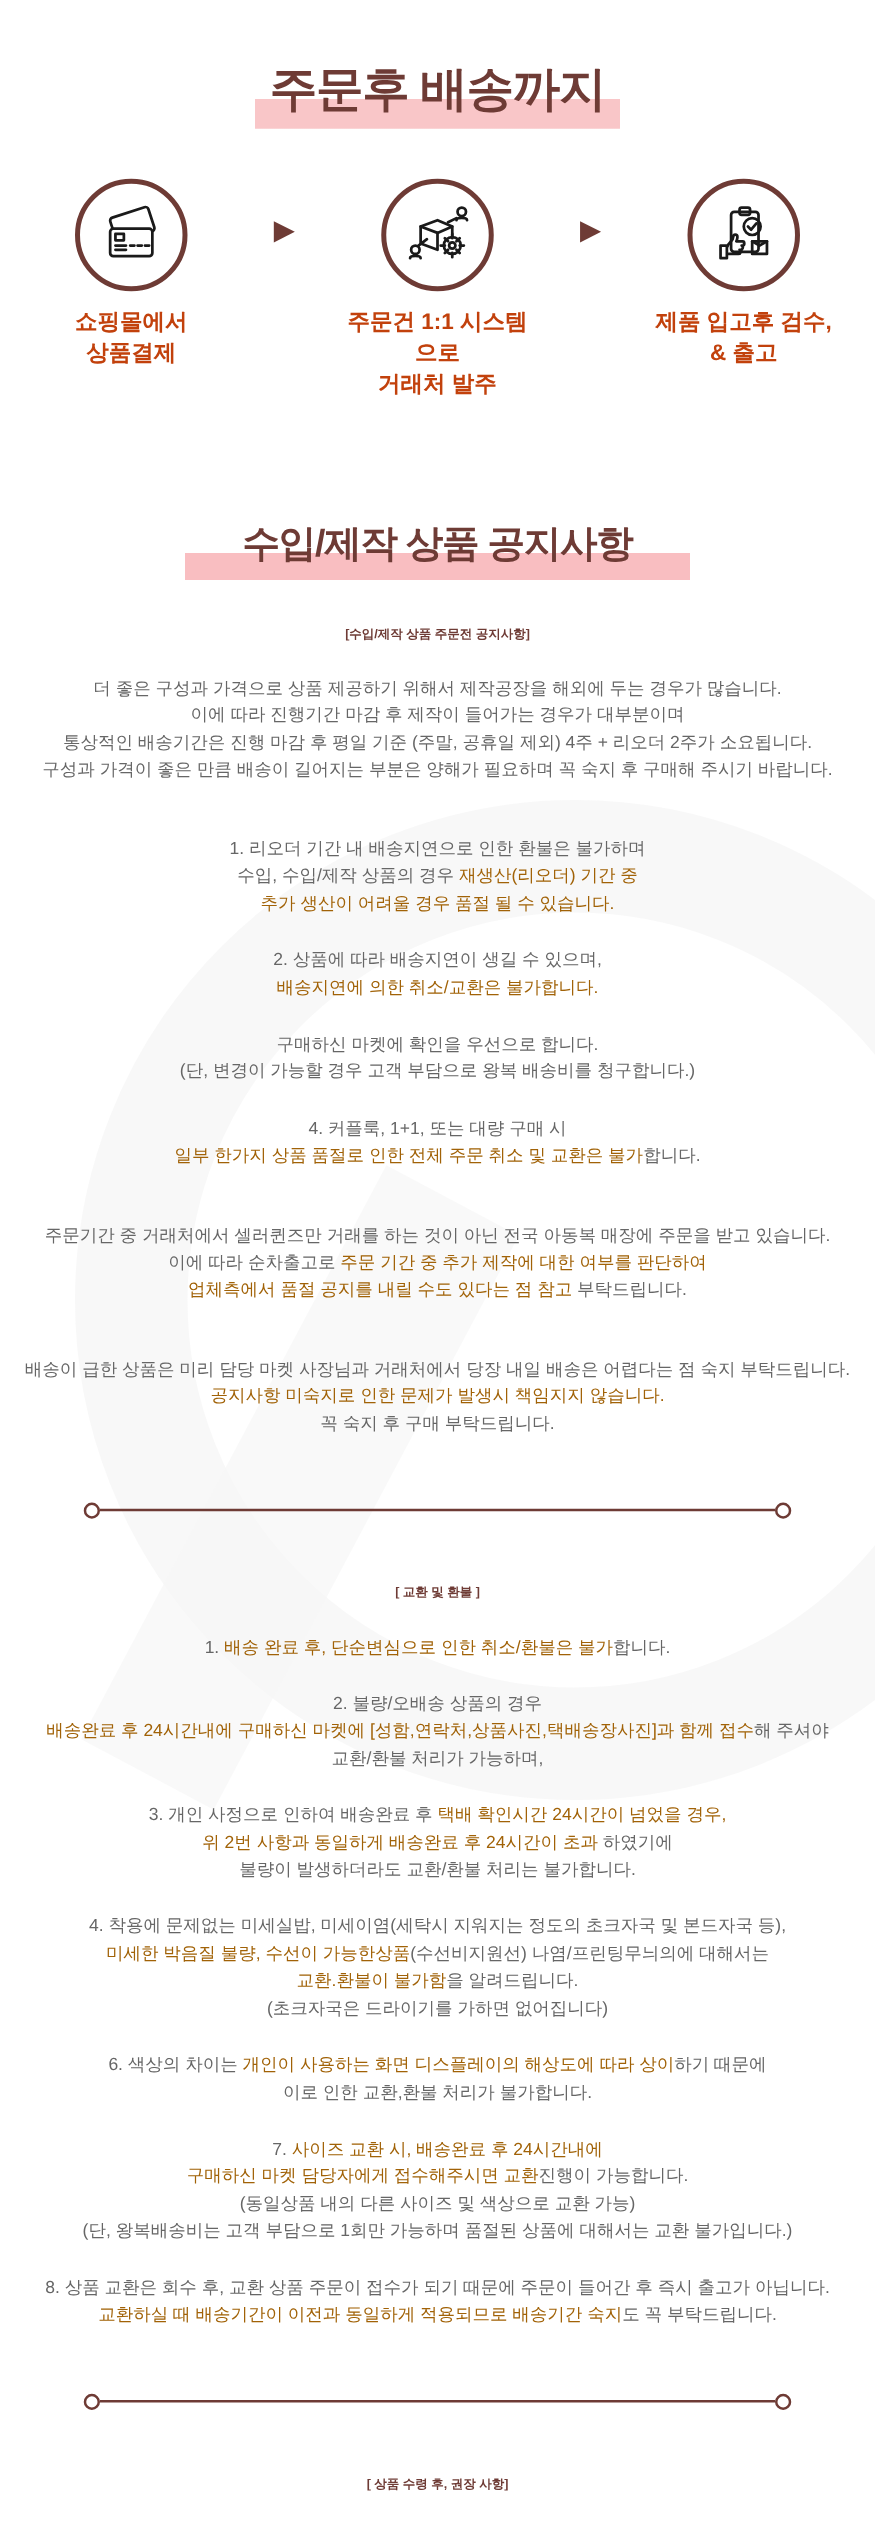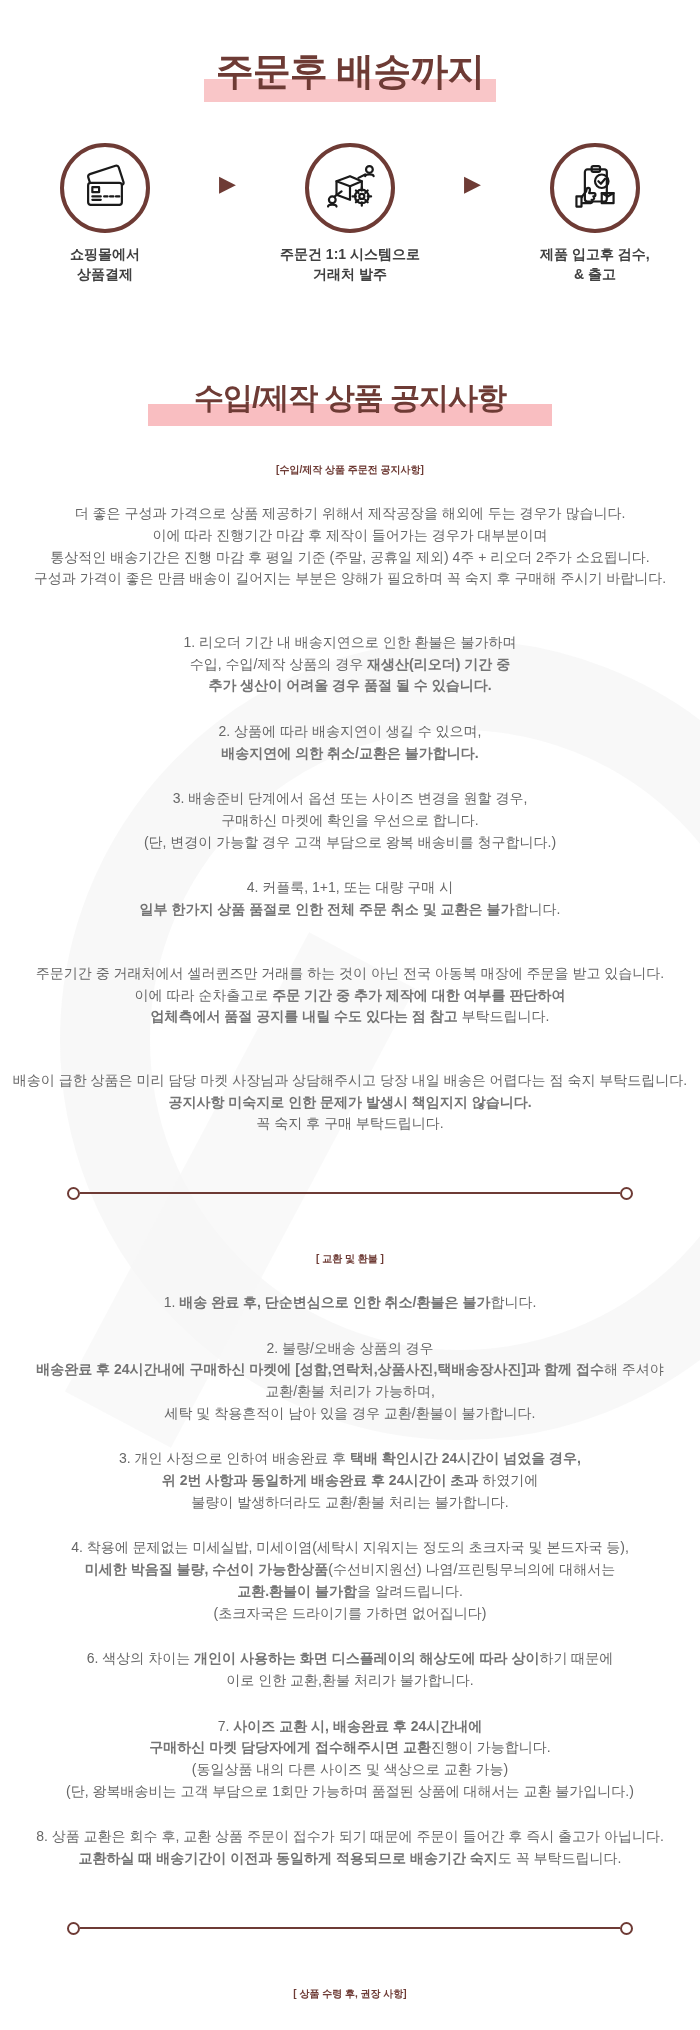--- a/index.html
+++ b/index.html
@@ -11,27 +11,27 @@
               transform:rotate(28deg);opacity:.7;pointer-events:none;}
   .content{position:relative;z-index:1;padding-top:46px;}
   .main-title{margin:0 0 46px;font-size:38px;font-weight:800;color:#6e3b35;letter-spacing:-1px;}
   .main-title .hl{background:linear-gradient(transparent 55%, #f9c6c8 55%);padding:0 12px 10px;}
   .process{display:flex;align-items:flex-start;justify-content:center;gap:34px;margin:0 auto 0;}
   .step{width:160px;}
   .circle{width:82px;height:82px;margin:0 auto 12px;border:4px solid #6e3b35;border-radius:50%;
           display:flex;align-items:center;justify-content:center;background:#fff;}
   .circle svg{width:54px;height:54px;stroke:#1a1a1a;fill:none;stroke-width:2.6;stroke-linecap:round;stroke-linejoin:round;}
   .arrow{color:#6e3b35;font-size:22px;line-height:82px;}
-  .step-label{font-size:14px;font-weight:700;color:#404040;line-height:1.4;}
+  .step-label{font-size:18px;font-weight:700;color:#c2410c;line-height:1.4;}
   .notice-title{margin:94px 0 44px;font-size:30px;font-weight:800;color:#6e3b35;letter-spacing:-1px;}
   .notice-title .hl2{background:linear-gradient(transparent 52%, #f9bec1 52%);padding:0 46px 12px;}
   .sec-heading{font-size:10px;font-weight:800;color:#6e3b35;margin:0 0 26px;}
   .block{margin:0 auto 24px;max-width:690px;font-size:14px;line-height:1.55;}
   .block .gray{color:#666;}
-  .block .red{color:#737373;font-weight:700;}
+  .block .red{color:#a16207;font-weight:400;}
   .gap-lg{margin-top:42px;}
   .divider{display:flex;align-items:center;justify-content:center;margin:52px auto;}
   .divider .dot{width:9px;height:9px;border:2px solid #6e3b35;border-radius:50%;background:#fff;}
   .divider .rule{width:540px;height:2px;background:#6e3b35;}
 </style>
 </head>
 <body>
 
 <div class="page">
   <div class="watermark"></div>
@@ -105,52 +105,50 @@
         <div class="block gap-lg">
           <div class="line"><span class="gray">1. 리오더 기간 내 배송지연으로 인한 환불은 불가하며</span></div>
           <div class="line"><span class="gray">수입, 수입/제작 상품의 경우 </span><span class="red">재생산(리오더) 기간 중</span></div>
           <div class="line"><span class="red">추가 생산이 어려울 경우 품절 될 수 있습니다.</span></div>
         </div>
         <div class="block">
           <div class="line"><span class="gray">2. 상품에 따라 배송지연이 생길 수 있으며,</span></div>
           <div class="line"><span class="red">배송지연에 의한 취소/교환은 불가합니다.</span></div>
         </div>
         <div class="block">
-          <div class="line"><span class="gray">3. 배송준비 단계에서 옵션 또는 사이즈 변경을 원할 경우,</span></div>
           <div class="line"><span class="gray">구매하신 마켓에 확인을 우선으로 합니다.</span></div>
           <div class="line"><span class="gray">(단, 변경이 가능할 경우 고객 부담으로 왕복 배송비를 청구합니다.)</span></div>
         </div>
         <div class="block">
           <div class="line"><span class="gray">4. 커플룩, 1+1, 또는 대량 구매 시</span></div>
           <div class="line"><span class="red">일부 한가지 상품 품절로 인한 전체 주문 취소 및 교환은 불가</span><span class="gray">합니다.</span></div>
         </div>
         <div class="block gap-lg">
           <div class="line"><span class="gray">주문기간 중 거래처에서 셀러퀸즈만 거래를 하는 것이 아닌 전국 아동복 매장에 주문을 받고 있습니다.</span></div>
           <div class="line"><span class="gray">이에 따라 순차출고로 </span><span class="red">주문 기간 중 추가 제작에 대한 여부를 판단하여</span></div>
           <div class="line"><span class="red">업체측에서 품절 공지를 내릴 수도 있다는 점 참고</span><span class="gray"> 부탁드립니다.</span></div>
         </div>
         <div class="block gap-lg">
-          <div class="line"><span class="gray">배송이 급한 상품은 미리 담당 마켓 사장님과 상담해주시고 당장 내일 배송은 어렵다는 점 숙지 부탁드립니다.</span></div>
+          <div class="line"><span class="gray">배송이 급한 상품은 미리 담당 마켓 사장님과 거래처에서 당장 내일 배송은 어렵다는 점 숙지 부탁드립니다.</span></div>
           <div class="line"><span class="red">공지사항 미숙지로 인한 문제가 발생시 책임지지 않습니다.</span></div>
           <div class="line"><span class="gray">꼭 숙지 후 구매 부탁드립니다.</span></div>
         </div>
         <div class="divider">
           <span class="dot"></span>
           <span class="rule"></span>
           <span class="dot"></span>
         </div>
         <div class="sec-heading">[ 교환 및 환불 ]</div>
         <div class="block">
           <div class="line"><span class="gray">1. </span><span class="red">배송 완료 후, 단순변심으로 인한 취소/환불은 불가</span><span class="gray">합니다.</span></div>
         </div>
         <div class="block">
           <div class="line"><span class="gray">2. 불량/오배송 상품의 경우</span></div>
           <div class="line"><span class="red">배송완료 후 24시간내에 구매하신 마켓에 [성함,연락처,상품사진,택배송장사진]과 함께 접수</span><span class="gray">해 주셔야</span></div>
           <div class="line"><span class="gray">교환/환불 처리가 가능하며,</span></div>
-          <div class="line"><span class="gray">세탁 및 착용흔적이 남아 있을 경우 교환/환불이 불가합니다.</span></div>
         </div>
         <div class="block">
           <div class="line"><span class="gray">3. 개인 사정으로 인하여 배송완료 후 </span><span class="red">택배 확인시간 24시간이 넘었을 경우,</span></div>
           <div class="line"><span class="red">위 2번 사항과 동일하게 배송완료 후 24시간이 초과</span><span class="gray"> 하였기에</span></div>
           <div class="line"><span class="gray">불량이 발생하더라도 교환/환불 처리는 불가합니다.</span></div>
         </div>
         <div class="block">
           <div class="line"><span class="gray">4. 착용에 문제없는 미세실밥, 미세이염(세탁시 지워지는 정도의 초크자국 및 본드자국 등),</span></div>
           <div class="line"><span class="red">미세한 박음질 불량, 수선이 가능한상품</span><span class="gray">(수선비지원선) 나염/프린팅무늬의에 대해서는</span></div>
           <div class="line"><span class="red">교환.환불이 불가함</span><span class="gray">을 알려드립니다.</span></div>

